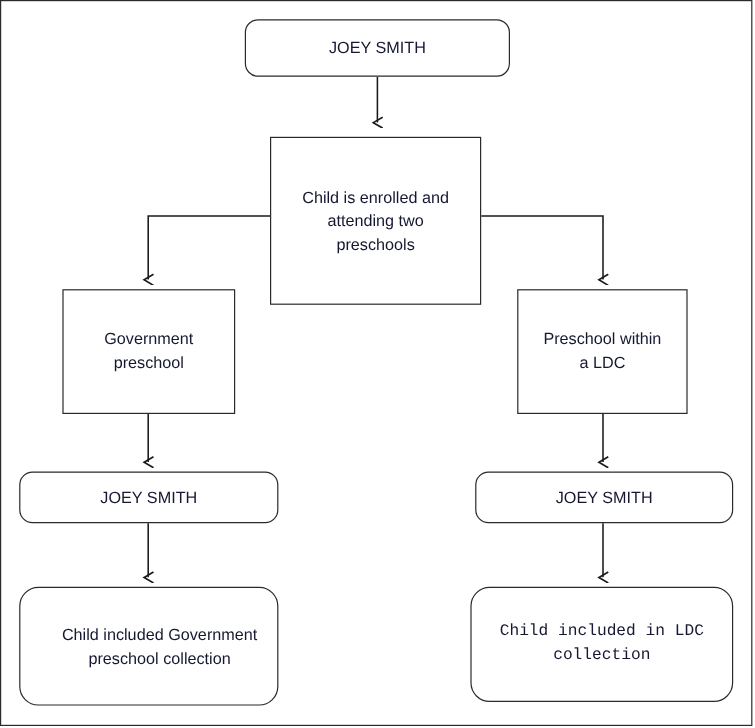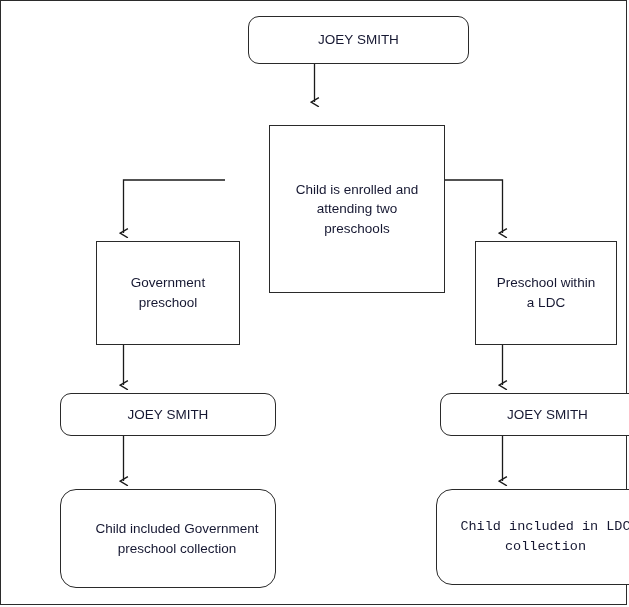--- a/index.html
+++ b/index.html
@@ -38,35 +38,34 @@
     background: #ffffff;
     border: 1px solid #2a2a2a;
     display: flex;
     align-items: center;
     justify-content: center;
     text-align: center;
     color: #161832;
     font-size: 13.5px;
     line-height: 1.45;
     padding: 4px 10px;
-    margin-left: 44px;
   }
   .node.rounded {
     border-radius: 11px;
   }
   .node.rounded-lg {
     border-radius: 16px;
   }
   .node .label {
     display: block;
     white-space: pre-line;
   }
   
   #node-root      { left: 204px; top: 16px;  width: 221px; height: 48px; }
-  #node-decision  { left: 225px; top: 125px; width: 176px; height: 168px; }
+  #node-decision  { left: 225px; top: 114px; width: 176px; height: 140px; }
   #node-gov       { left: 52px;  top: 241px; width: 144px; height: 104px; }
   #node-ldc       { left: 431px; top: 241px; width: 142px; height: 104px; }
   #node-child-l   { left: 16px;  top: 393px; width: 216px; height: 43px; }
   #node-child-r   { left: 396px; top: 393px; width: 215px; height: 43px; }
   #node-out-l     { left: 16px;  top: 489px; width: 216px; height: 99px; padding-left: 28px; }
   #node-out-r     { left: 392px; top: 489px; width: 219px; height: 96px; font-family: Liberation Mono, monospace; }
 </style>
 </head>
 <body>
 

